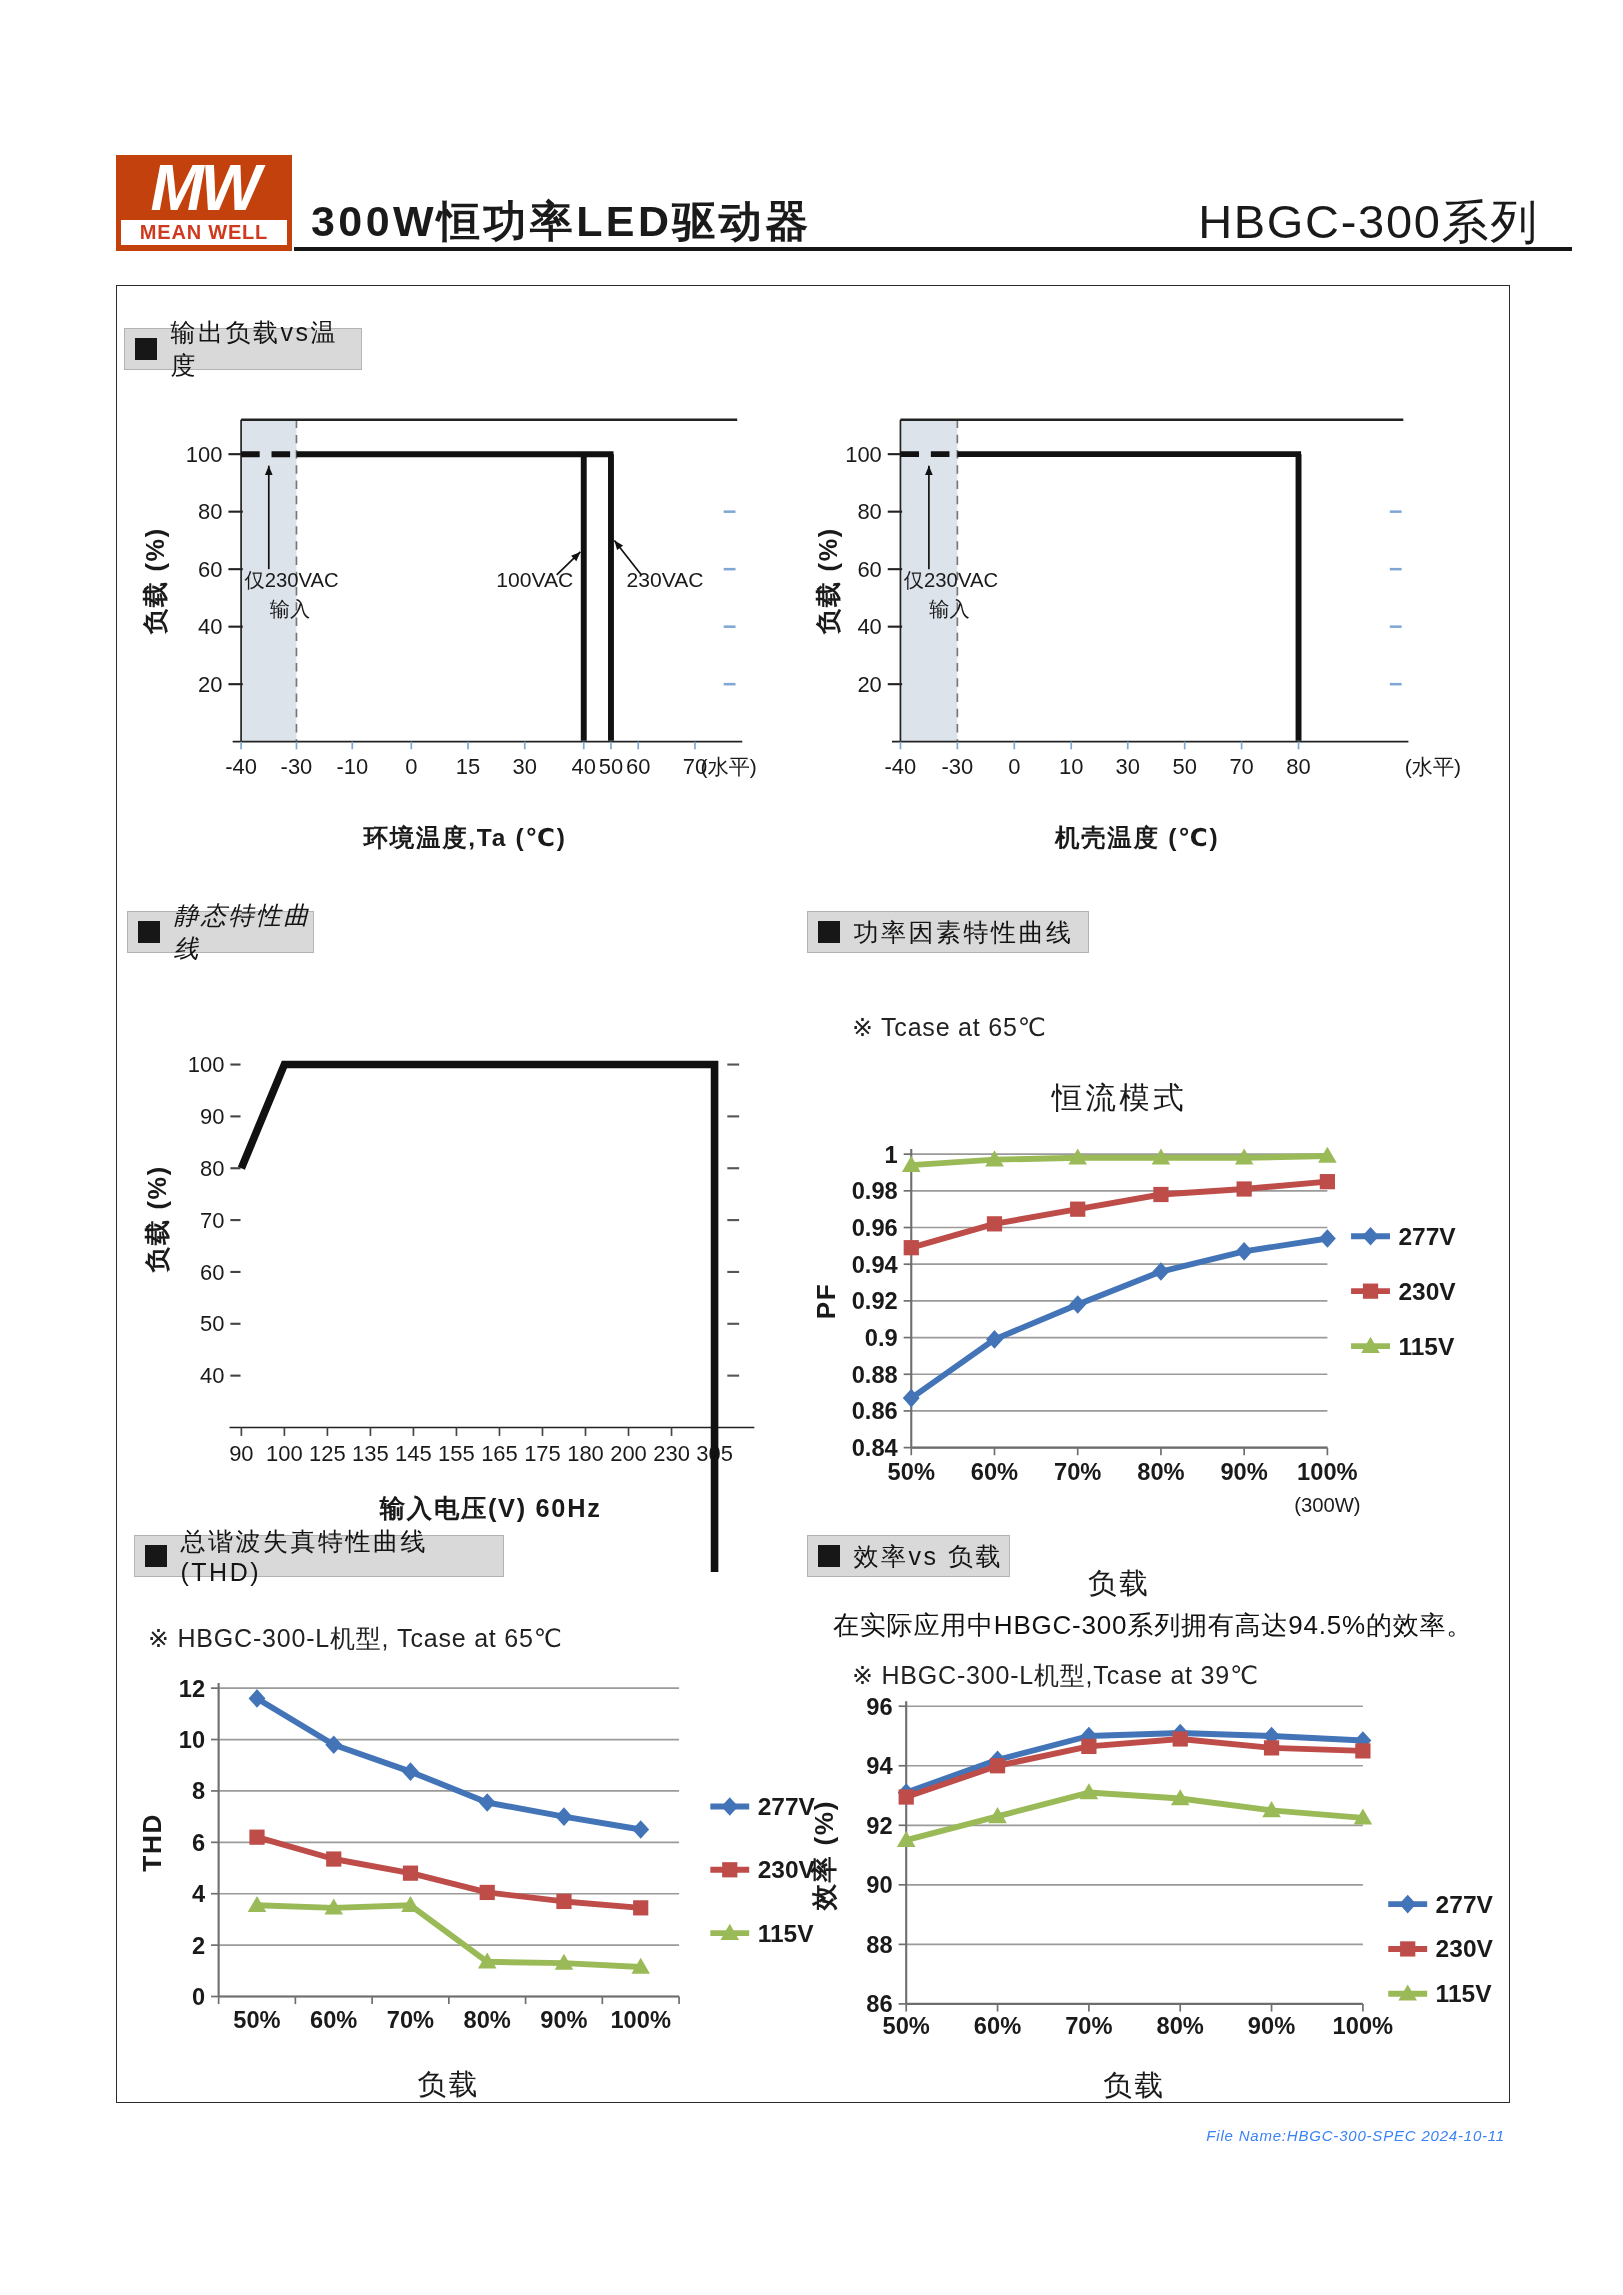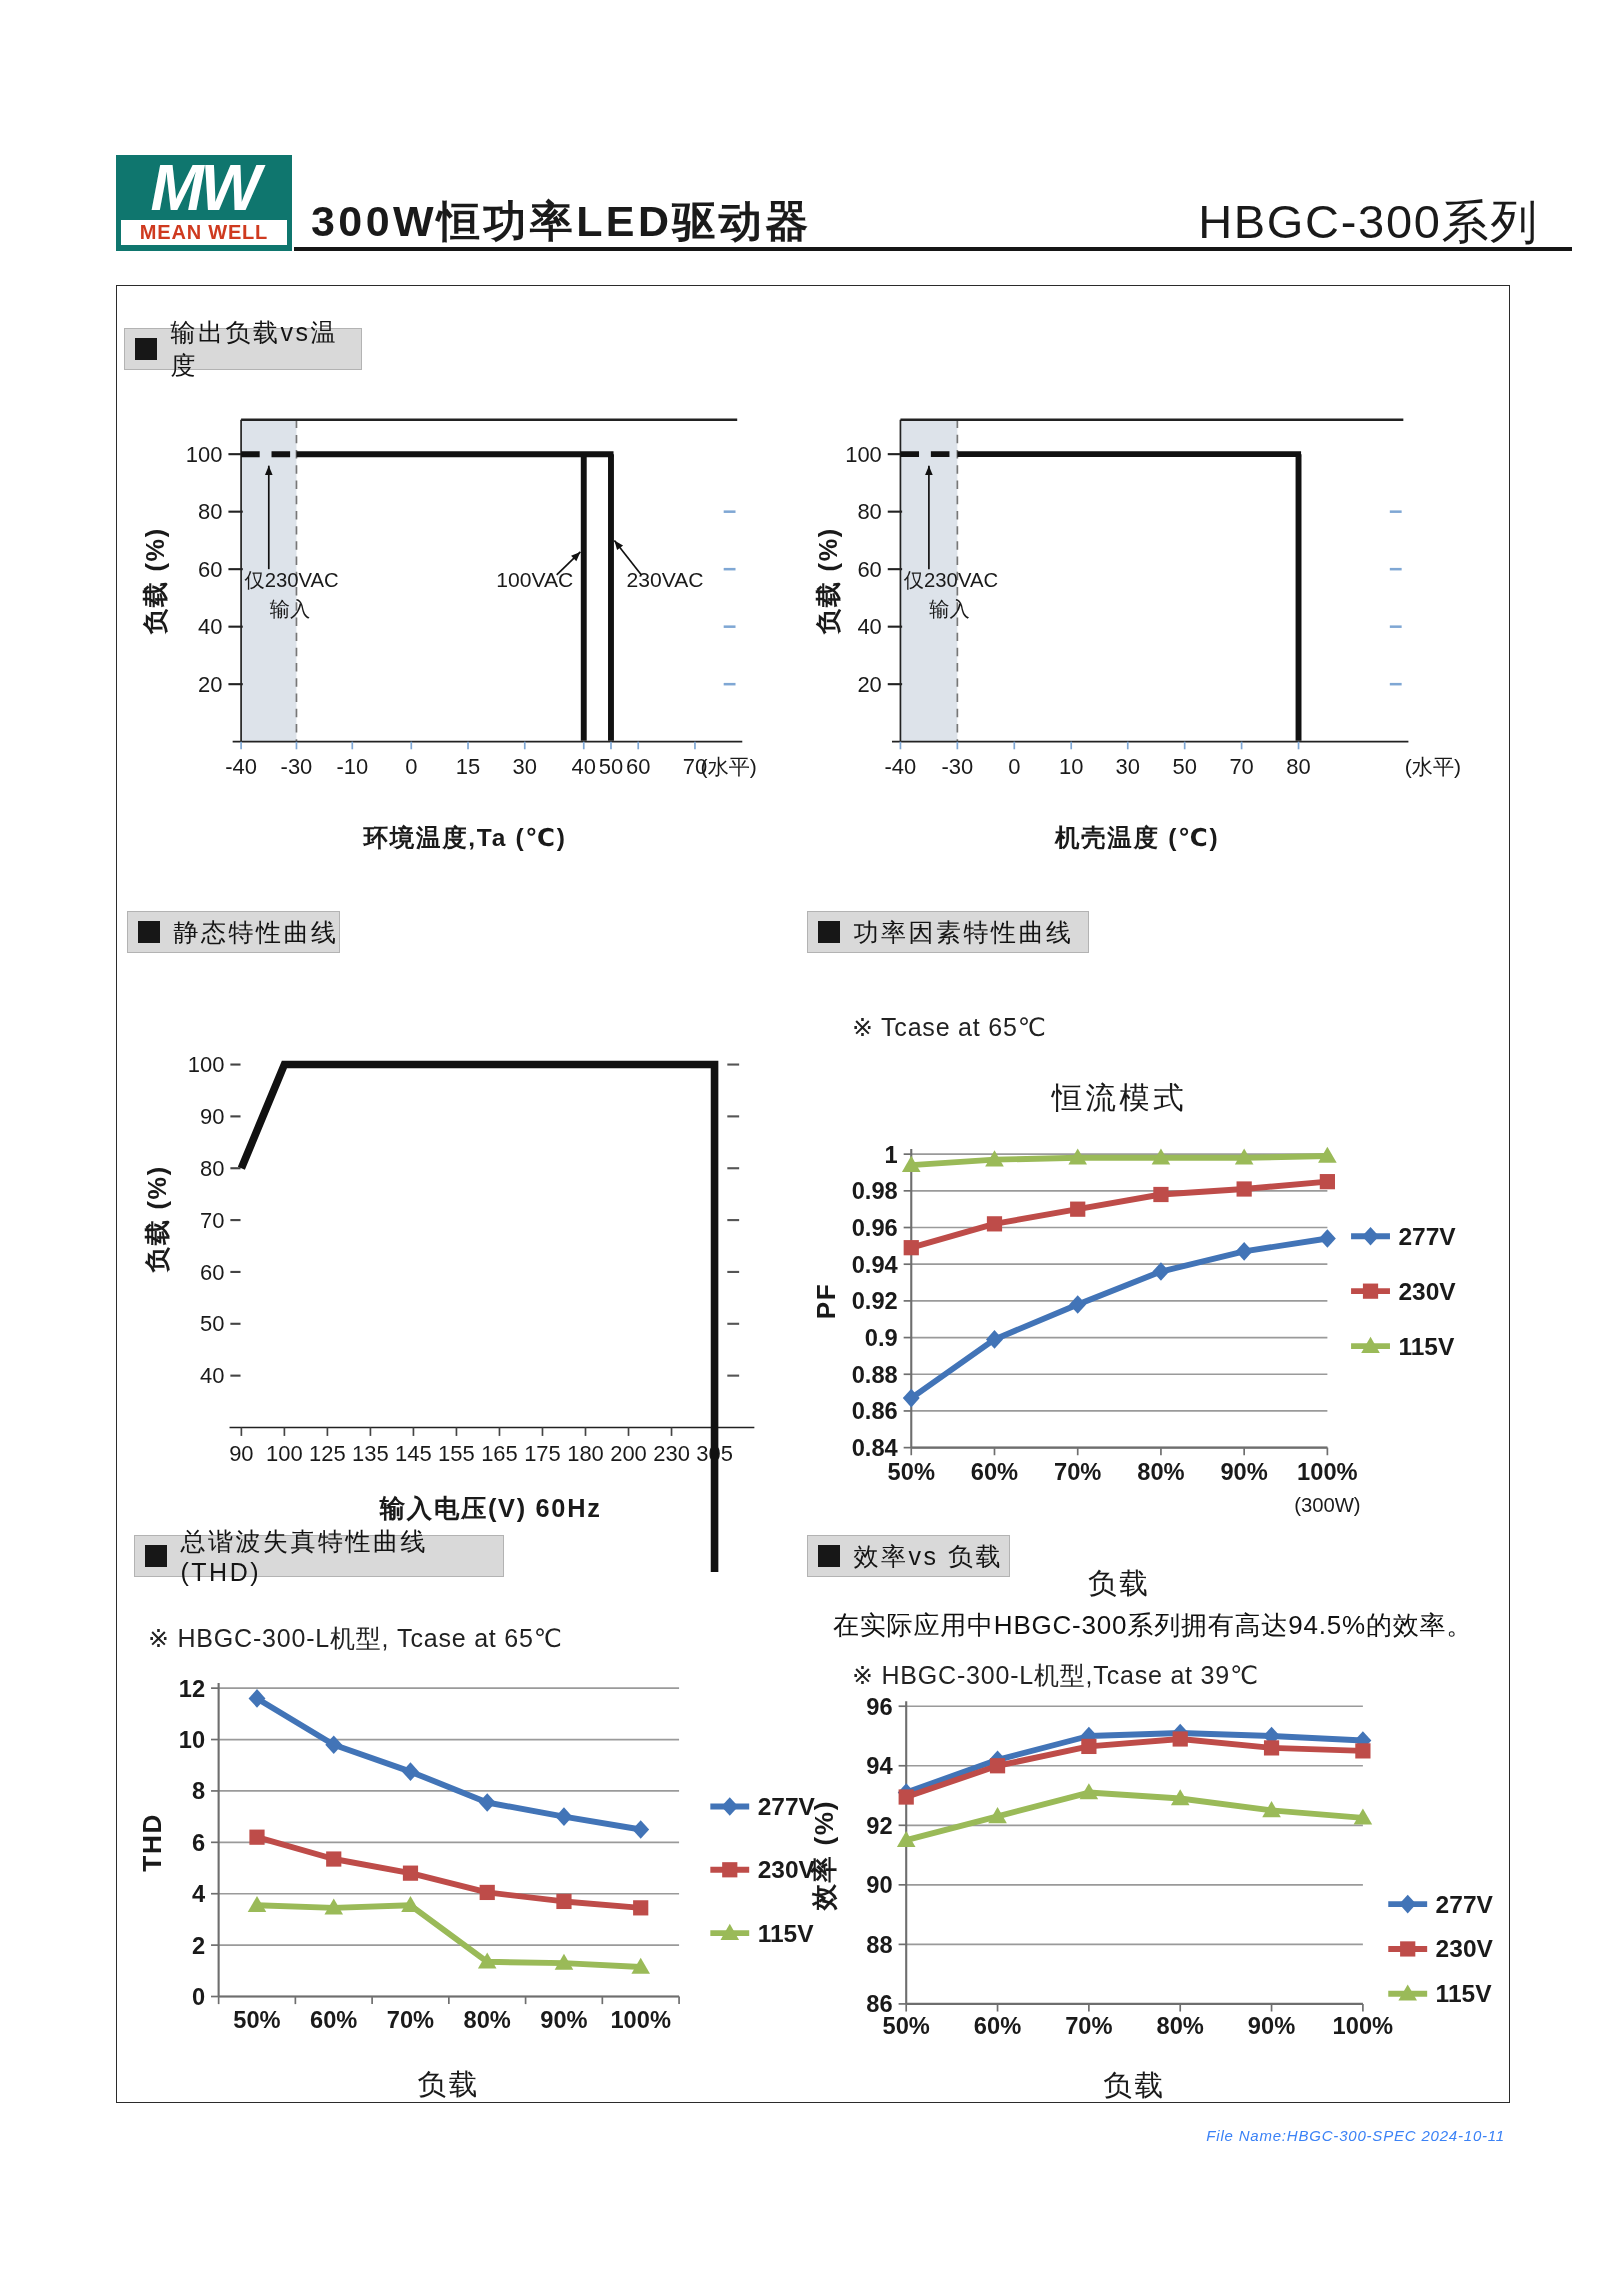--- a/index.html
+++ b/index.html
@@ -1,20 +1,20 @@
 <!DOCTYPE html>
 <html style="font-size:13.5px"><head>
 <meta charset="utf-8">
 <style>
   html,body{margin:0;padding:0;background:#fff;}
   body{font-family:"Liberation Sans","DejaVu Sans",sans-serif;color:#1a1a1a;}
   .page{position:relative;width:1623px;height:2295px;background:#fff;overflow:hidden;}
   .abs{position:absolute;}
   
-  .logo{left:116px;top:155px;width:176px;height:96px;background:#0f766e;display:flex;flex-direction:column;align-items:center;justify-content:flex-start;}
+  .logo{left:116px;top:155px;width:176px;height:96px;background:#c2410c;display:flex;flex-direction:column;align-items:center;justify-content:flex-start;}
   .logo-mw{font-size:64px;line-height:63px;font-weight:bold;font-style:italic;color:#fff;letter-spacing:-3.4px;margin-top:1.7px;}
   .logo-band{width:166px;height:25px;background:#fff;margin-top:0.8px;display:flex;align-items:center;justify-content:center;}
   .logo-brand{color:#CF3A1F;font-weight:bold;font-size:20px;letter-spacing:0.8px;line-height:25px;}
   .page-title{left:311px;top:193px;font-size:43px;font-weight:600;letter-spacing:3.4px;}
   .series-title{right:84px;top:191px;font-size:47px;font-weight:400;letter-spacing:1.7px;}
   .header-rule{left:294px;top:247px;width:1278px;height:4.2px;background:#161616;}
   .frame{left:116px;top:285px;width:1392px;height:1816px;border:1.7px solid #2b2b2b;}
   
   .bar{height:42px;background:#d9d9d9;border:0.8px solid #b3b3b3;display:flex;align-items:center;padding-left:10px;box-sizing:border-box;}
   .bullet{width:22px;height:22px;background:#171717;margin-right:13.5px;flex:0 0 auto;}
@@ -144,21 +144,21 @@
         <line x1="182.353" y1="81.82142857142857" x2="589" y2="81.82142857142857" stroke="#111111" stroke-width="7"></line>
         <line x1="586" y1="81.82142857142857" x2="586" y2="421" stroke="#111111" stroke-width="7"></line>
         <text x="119" y="239.5" font-size="24" fill="#1a1a1a" text-anchor="start" font-weight="500">仅230VAC</text>
         <text x="149" y="273.5178571428571" font-size="24" fill="#1a1a1a" text-anchor="start" font-weight="500">输入</text>
         <line x1="148.6765" y1="217.89285714285714" x2="148.6765" y2="95.42857142857142" stroke="#111" stroke-width="2"></line>
         <polygon points="148.6765,95.42857142857142 144.1765,106.42857142857142 153.1765,106.42857142857142" fill="#111"></polygon>
         <text x="395" y="545" font-size="29" fill="#1a1a1a" text-anchor="middle" font-weight="600" letter-spacing="2">机壳温度 (℃)</text>
         <text x="40" y="231.5" font-size="30" fill="#1a1a1a" text-anchor="middle" font-weight="700" transform="rotate(-90 40 231.5)" letter-spacing="2">负载 (%)</text>
       </svg></div>
 
-  <div class="abs bar" style="left:127px;top:911px;width:213px;">
+  <div class="abs bar" style="left:127px;top:911px;width:187px;font-style:italic;">
     <span class="bullet"></span>
     <span class="bar-label">静态特性曲线</span>
   </div>
   <div class="abs" style="left:127px;top:1010px;"><svg width="702" height="562" viewBox="0 0 830 665">
         <line x1="121" y1="494" x2="742" y2="494" stroke="#222" stroke-width="2"></line>
         <line x1="122" y1="432.64864864864865" x2="134" y2="432.64864864864865" stroke="#444" stroke-width="2.5"></line>
         <line x1="710" y1="432.64864864864865" x2="724" y2="432.64864864864865" stroke="#555" stroke-width="2.5"></line>
         <text x="115" y="441.64864864864865" font-size="26" fill="#1a1a1a" text-anchor="end" font-weight="500">40</text>
         <line x1="122" y1="371.2972972972973" x2="134" y2="371.2972972972973" stroke="#444" stroke-width="2.5"></line>
         <line x1="710" y1="371.2972972972973" x2="724" y2="371.2972972972973" stroke="#555" stroke-width="2.5"></line>

